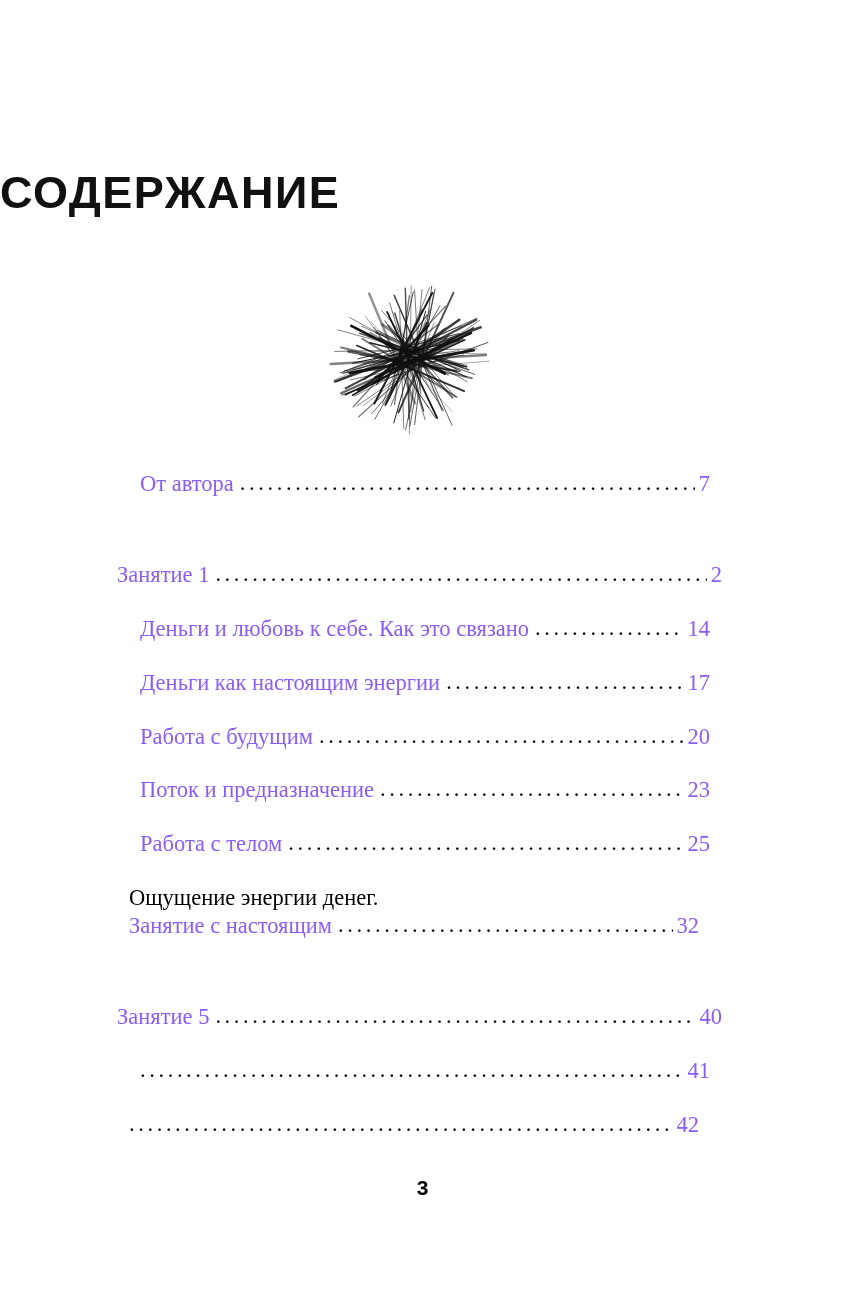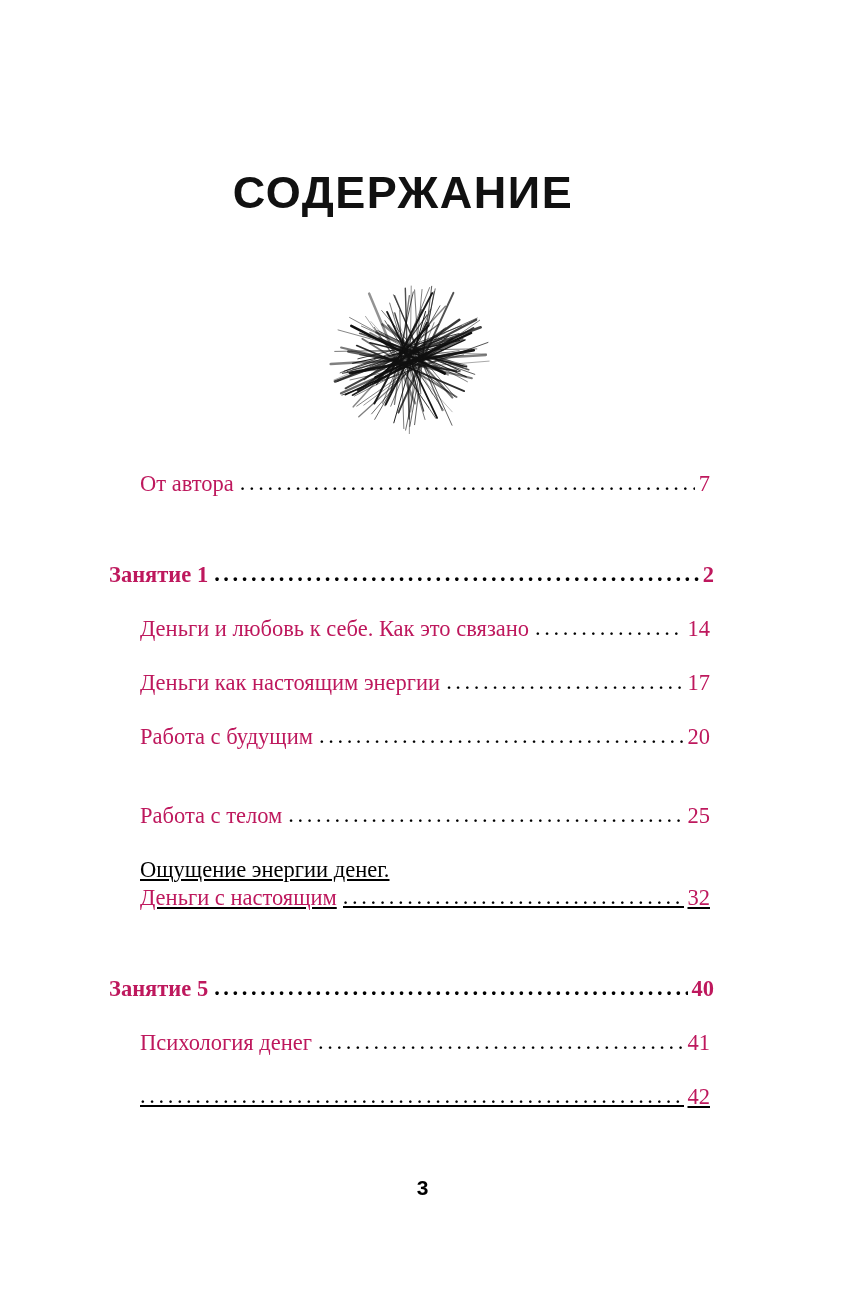--- a/index.html
+++ b/index.html
@@ -23,21 +23,20 @@
     inset: 0;
     background: #ffffff;
   }
 
   
   .toc-title {
     position: absolute;
     top: 168px;
     left: 0;
     width: 806px;
-    text-align: center;
     font-family: "Liberation Sans", "DejaVu Sans", sans-serif;
     font-weight: bold;
     font-size: 45px;
     letter-spacing: 1.5px;
     line-height: 1.1;
     color: #111111;
   }
 
   
   .ornament {
@@ -60,27 +59,27 @@
     top: 470px;
     width: 605px;
   }
 
   .toc-row {
     display: flex;
     align-items: baseline;
     width: 100%;
     font-size: 22.5px;
     line-height: 1.24;
-    color: #be185d;
+    color: #8b5cf6;
   }
 
   
   .toc-row.chapter {
-    font-weight: bold;
-    margin-left: 4px;
+    font-weight: normal;
+    margin-left: 12px;
   }
   
   .toc-row.entry {
     margin-left: 35px;
     width: calc(100% - 35px);
   }
 
   .row-label {
     white-space: pre;
     flex: 0 0 auto;
@@ -103,23 +102,22 @@
 
   .row-page {
     flex: 0 0 auto;
     padding-left: 4px;
     text-align: right;
     white-space: pre;
   }
 
   
   .entry-block {
-    margin-left: 35px;
+    margin-left: 24px;
     width: calc(100% - 35px);
-    text-decoration: underline;
   }
   .entry-block .first-line {
     font-size: 22.5px;
     line-height: 1.24;
     white-space: pre;
   }
   .entry-block .toc-row {
     margin-left: 0;
     width: 100%;
   }
@@ -277,52 +275,56 @@
     <div class="gap-sm"></div>
 
     <div class="toc-row entry">
       <span class="row-label">Работа с будущим</span>
       <span class="leader"></span>
       <span class="row-page">20</span>
     </div>
 
     <div class="gap-sm"></div>
 
+    <div class="toc-row entry">
+      <span class="row-label">Поток и предназначение</span>
+      <span class="leader"></span>
+      <span class="row-page">23</span>
+    </div>
 
     <div class="gap-sm"></div>
 
     <div class="toc-row entry">
       <span class="row-label">Работа с телом</span>
       <span class="leader"></span>
       <span class="row-page">25</span>
     </div>
 
     <div class="gap-sm"></div>
 
     <div class="entry-block">
       <div class="first-line">Ощущение энергии денег.</div>
       <div class="toc-row">
-        <span class="row-label">Деньги с настоящим</span>
+        <span class="row-label">Занятие с настоящим</span>
         <span class="leader"></span>
         <span class="row-page">32</span>
       </div>
     </div>
 
     <div class="gap-lg"></div>
 
     <div class="toc-row chapter">
       <span class="row-label">Занятие 5</span>
       <span class="leader"></span>
       <span class="row-page">40</span>
     </div>
 
     <div class="gap-row"></div>
 
     <div class="toc-row entry">
-      <span class="row-label">Психология денег</span>
       <span class="leader"></span>
       <span class="row-page">41</span>
     </div>
 
     <div class="gap-sm"></div>
 
     <div class="entry-block">
       <div class="toc-row">
         <span class="leader"></span>
         <span class="row-page">42</span>

